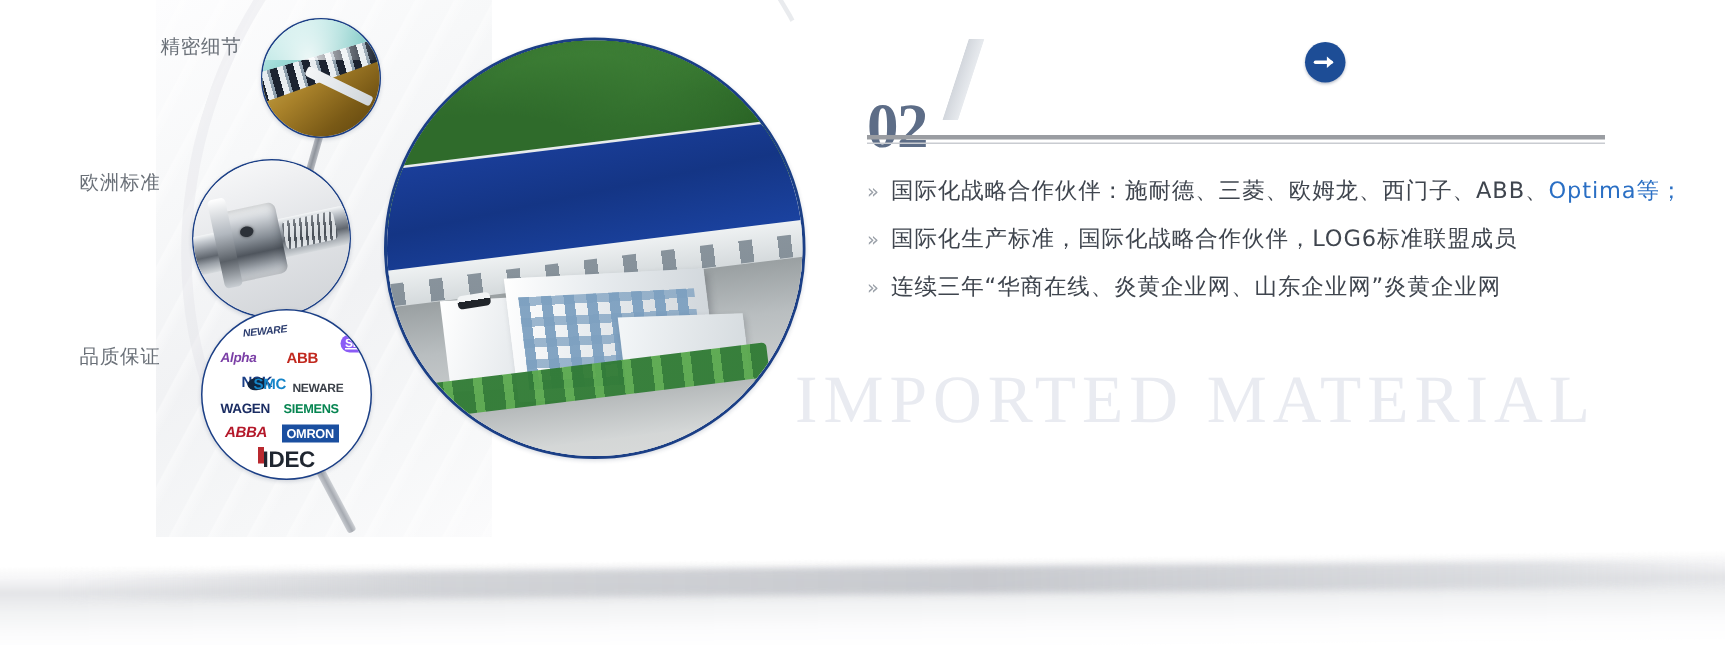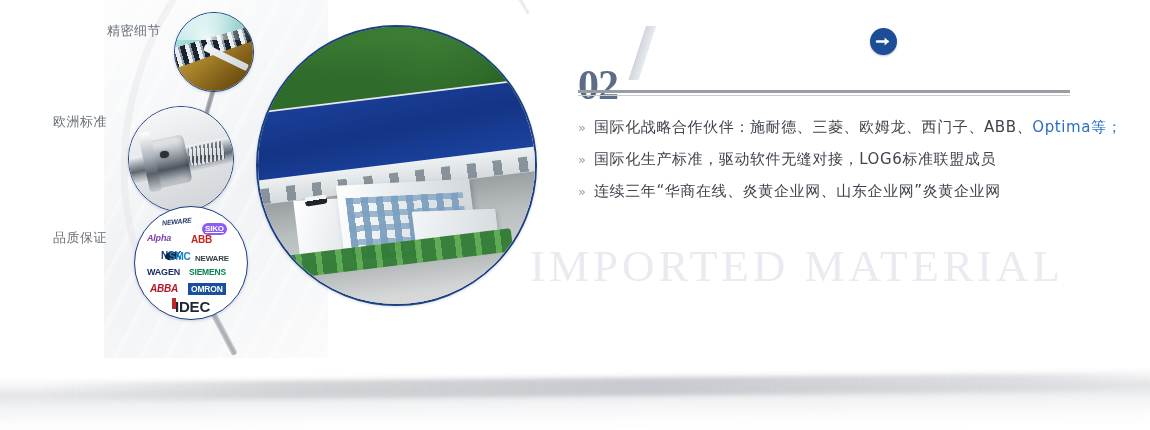--- a/index.html
+++ b/index.html
@@ -203,21 +203,21 @@
   .b-logos { left: 134px; top: 206px; width: 112px; height: 112px; background:#ffffff; }
   .logo-cloud { position:absolute; inset:0; }
   .logo-cloud span {
     position:absolute;
     white-space:nowrap;
     font-weight:700;
     line-height:1;
     letter-spacing:-0.2px;
   }
   .lg-neware { left:27px;  top:11px;  font-size:7px;  color:#2b3c6e; font-style:italic; transform:rotate(-6deg); }
-  .lg-siko   { left:67px;  top:16px;  font-size:8px;  color:#ffffff; background:#8b5cf6; padding:2px 3px; border-radius:7px; letter-spacing:.5px;text-decoration:underline;}
+  .lg-siko   { left:92px;  top:16px;  font-size:8px;  color:#ffffff; background:#8b5cf6; padding:2px 3px; border-radius:7px; letter-spacing:.5px;text-decoration:underline;}
   .lg-alpha  { left:12px;  top:27px;  font-size:9px;  color:#7b3fa6; font-style:italic; }
   .lg-abb    { left:56px;  top:28px;  font-size:10px; color:#c1281e; letter-spacing:-1px; }
   .lg-nsk    { left:4px;   top:44px;  font-size:10px; color:#1a3f86; letter-spacing:-0.6px;padding-left:22px; }
   .lg-smc    { left:34px;  top:45px;  font-size:10px; color:#1585c9; letter-spacing:-0.5px; }
   .lg-smcdot { left:30px;  top:45px;  width:13px; height:8px; background:#10243f; border-radius:50%/60%; transform:rotate(-8deg);}
   .lg-taij   { left:60px;  top:48px;  font-size:8px;  color:#3a3f47; font-weight:400; letter-spacing:.3px;}
   .lg-wagen  { left:12px;  top:61px;  font-size:9px;  color:#1b2d63; letter-spacing:-0.3px; }
   .lg-siemens{ left:54px;  top:61px;  font-size:8.5px;color:#068551; letter-spacing:-0.4px; }
   .lg-abba   { left:15px;  top:77px;  font-size:10px; color:#b4182a; font-style:italic; }
   .lg-omron  { left:53px;  top:76px;  font-size:8.5px;color:#ffffff; background:#1a4fa0; padding:1.5px 3px; }
@@ -509,21 +509,21 @@
       <div class="d-thin"></div>
     </div>
 
     <div class="bullets">
       <div class="bullet-row">
         <span class="bullet-mark">»</span>
         <span class="bullet-text"><span>国际化战略合作伙伴：施耐德、三菱、欧姆龙、西门子、ABB、</span><span class="hl-blue">Optima等；</span></span>
       </div>
       <div class="bullet-row">
         <span class="bullet-mark">»</span>
-        <span class="bullet-text"><span>国际化生产标准，驱动软件无缝对接，LOG6标准联盟成员</span><span class="hl-blue"></span></span>
+        <span class="bullet-text"><span>国际化生产标准，国际化战略合作伙伴，LOG6标准联盟成员</span><span class="hl-blue"></span></span>
       </div>
       <div class="bullet-row">
         <span class="bullet-mark">»</span>
         <span class="bullet-text"><span>连续三年“华商在线、炎黄企业网、山东企业网”炎黄企业网</span><span class="hl-blue"></span></span>
       </div>
     </div>
 
   </div>
 
   <div class="floor-shadow"></div>

